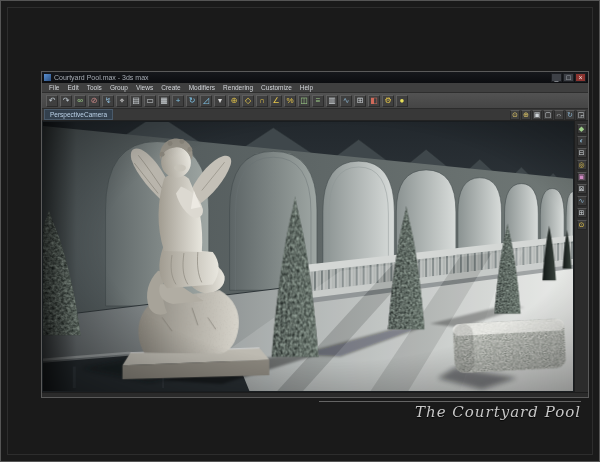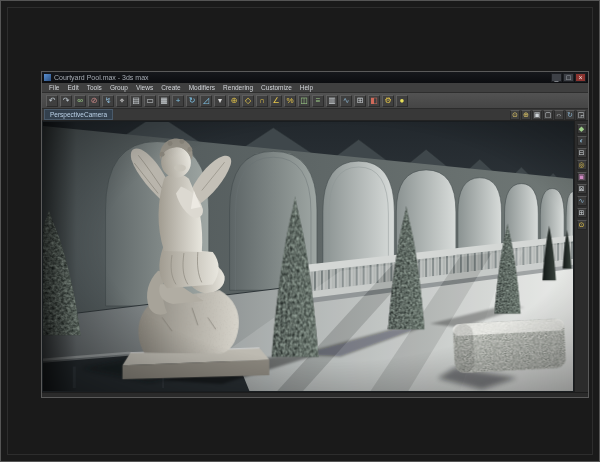--- a/index.html
+++ b/index.html
@@ -348,13 +348,17 @@
           <span class="side-icon" style="color: rgb(207, 212, 216);">⊠</span>
           <span class="side-icon" style="color: rgb(138, 180, 208);">∿</span>
           <span class="side-icon" style="color: rgb(207, 212, 216);">⊞</span>
           <span class="side-icon" style="color: rgb(232, 200, 74);">⊙</span>
         </div>
     </div>
 
     <div class="status-bar"></div>
   </div>
 
+  <div class="caption">
+    <hr class="caption-rule">
+    <div class="caption-text">The Courtyard Pool</div>
+  </div>
 </div>
 
 </body></html>

